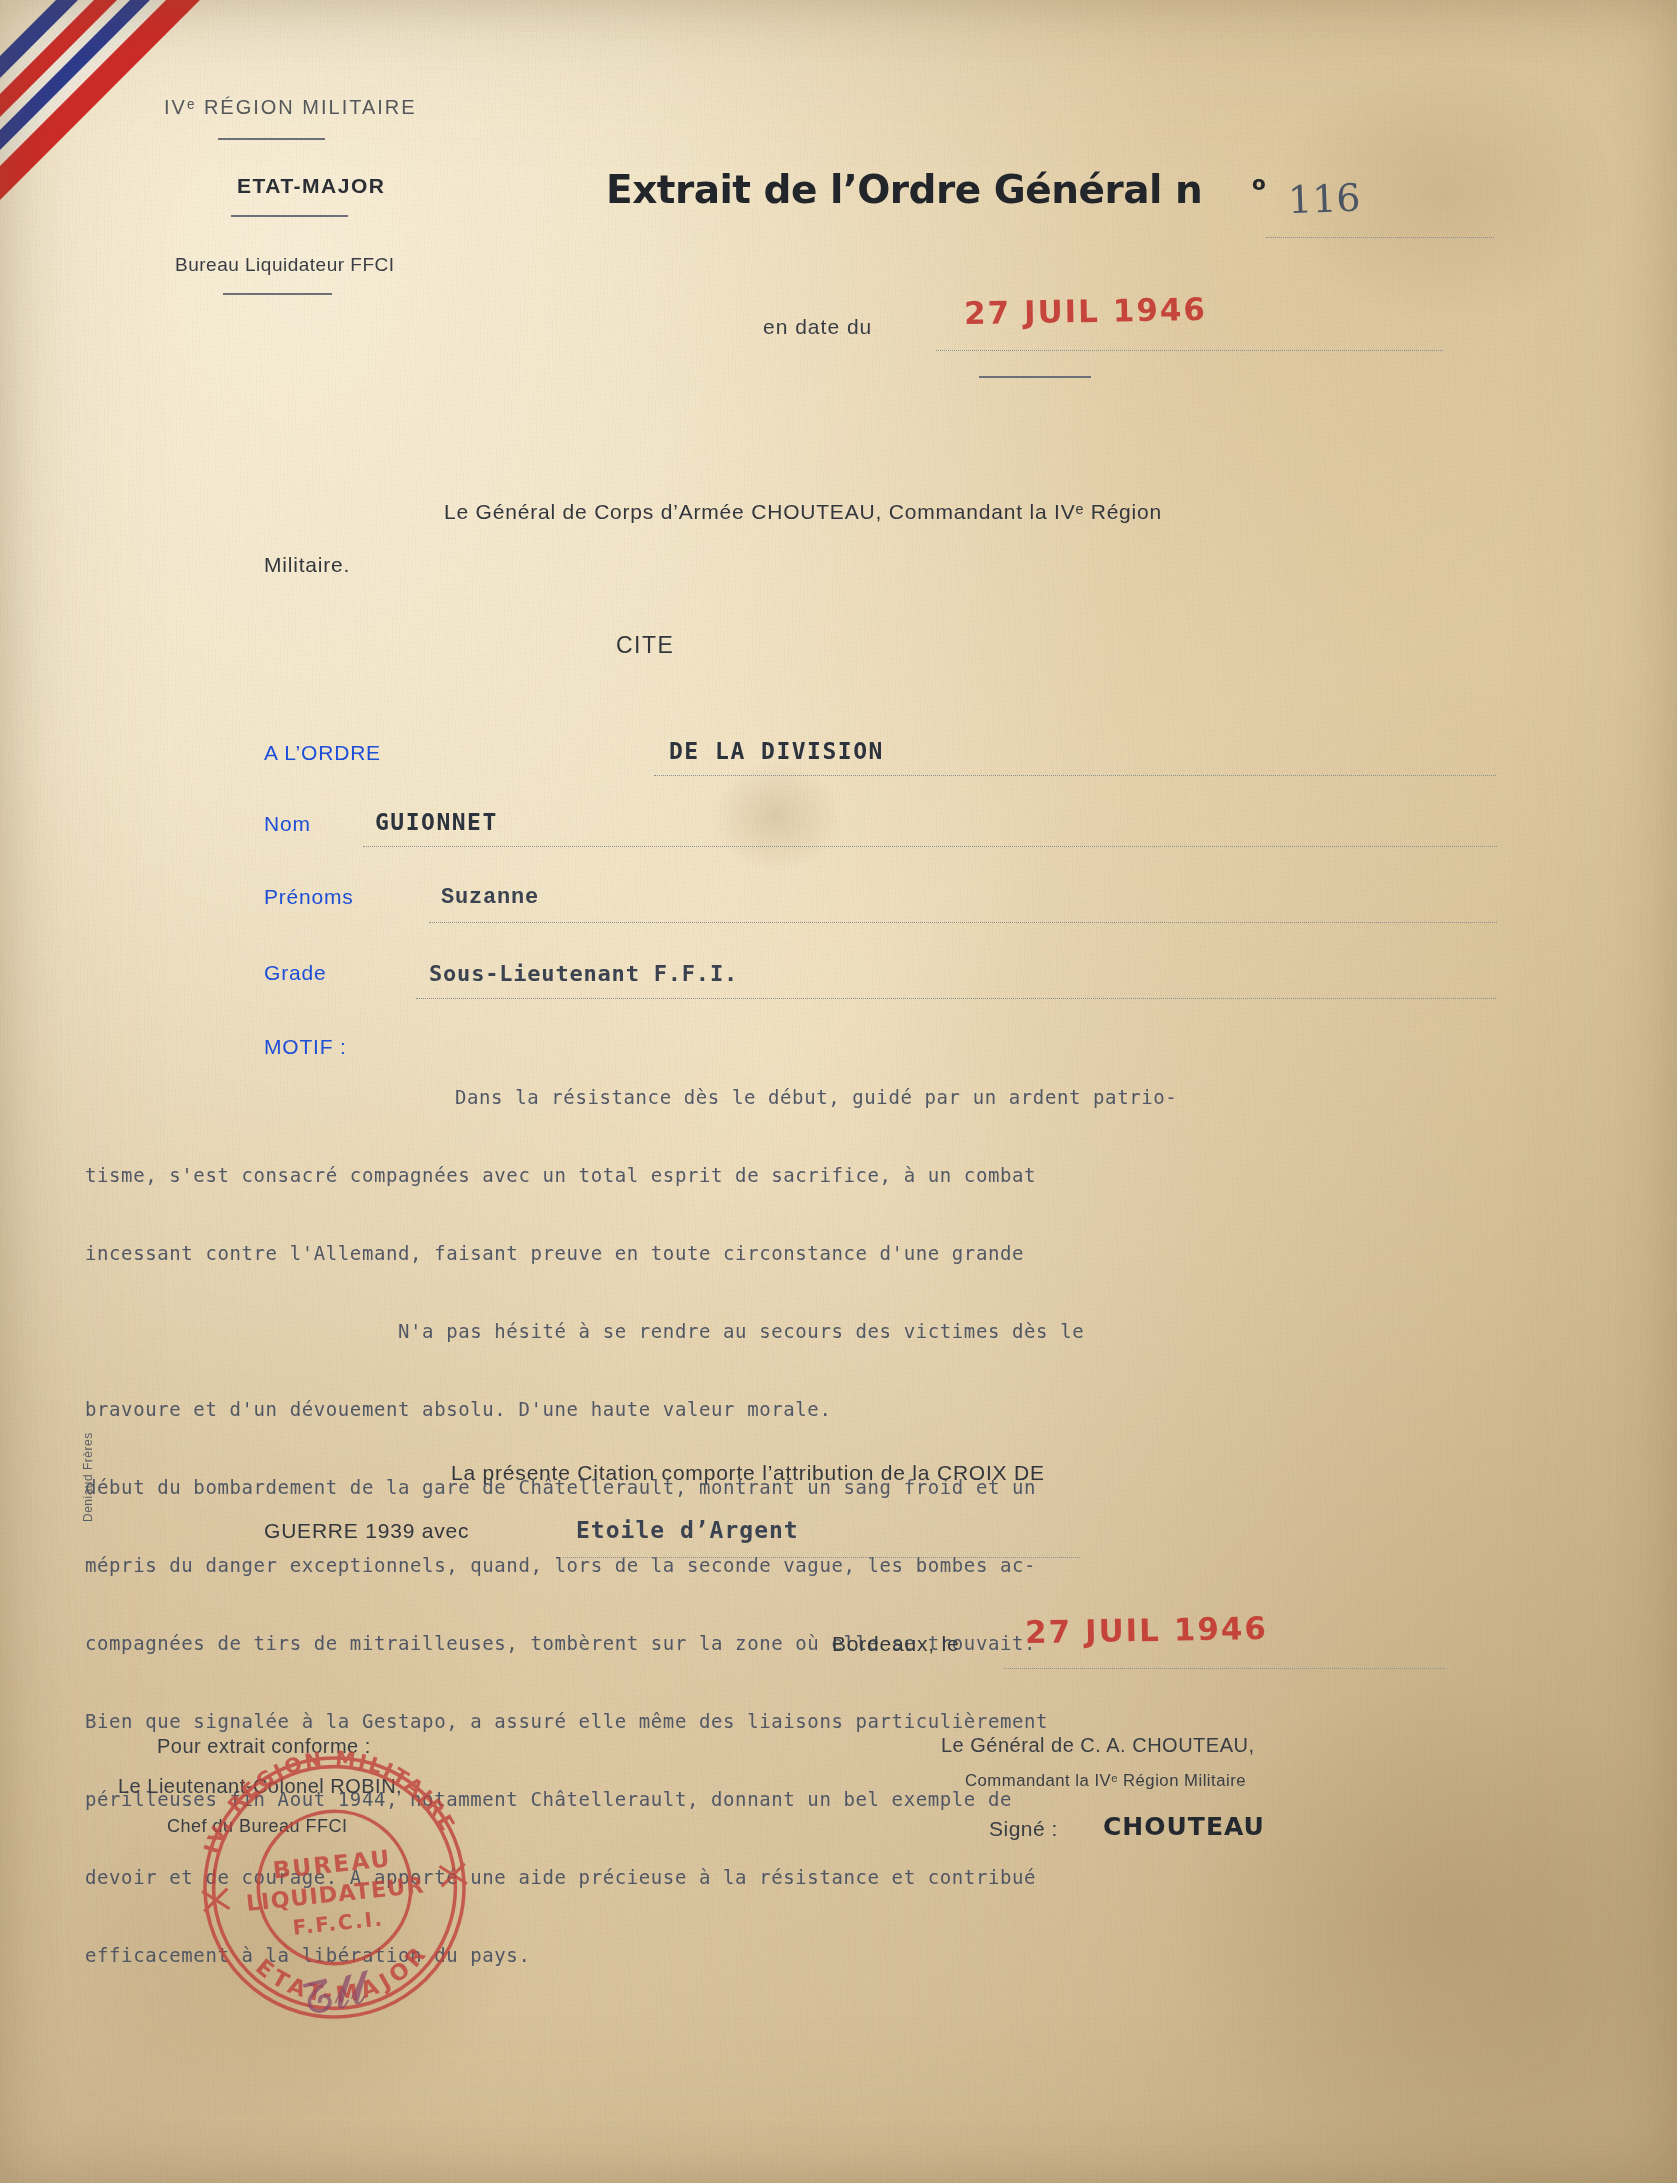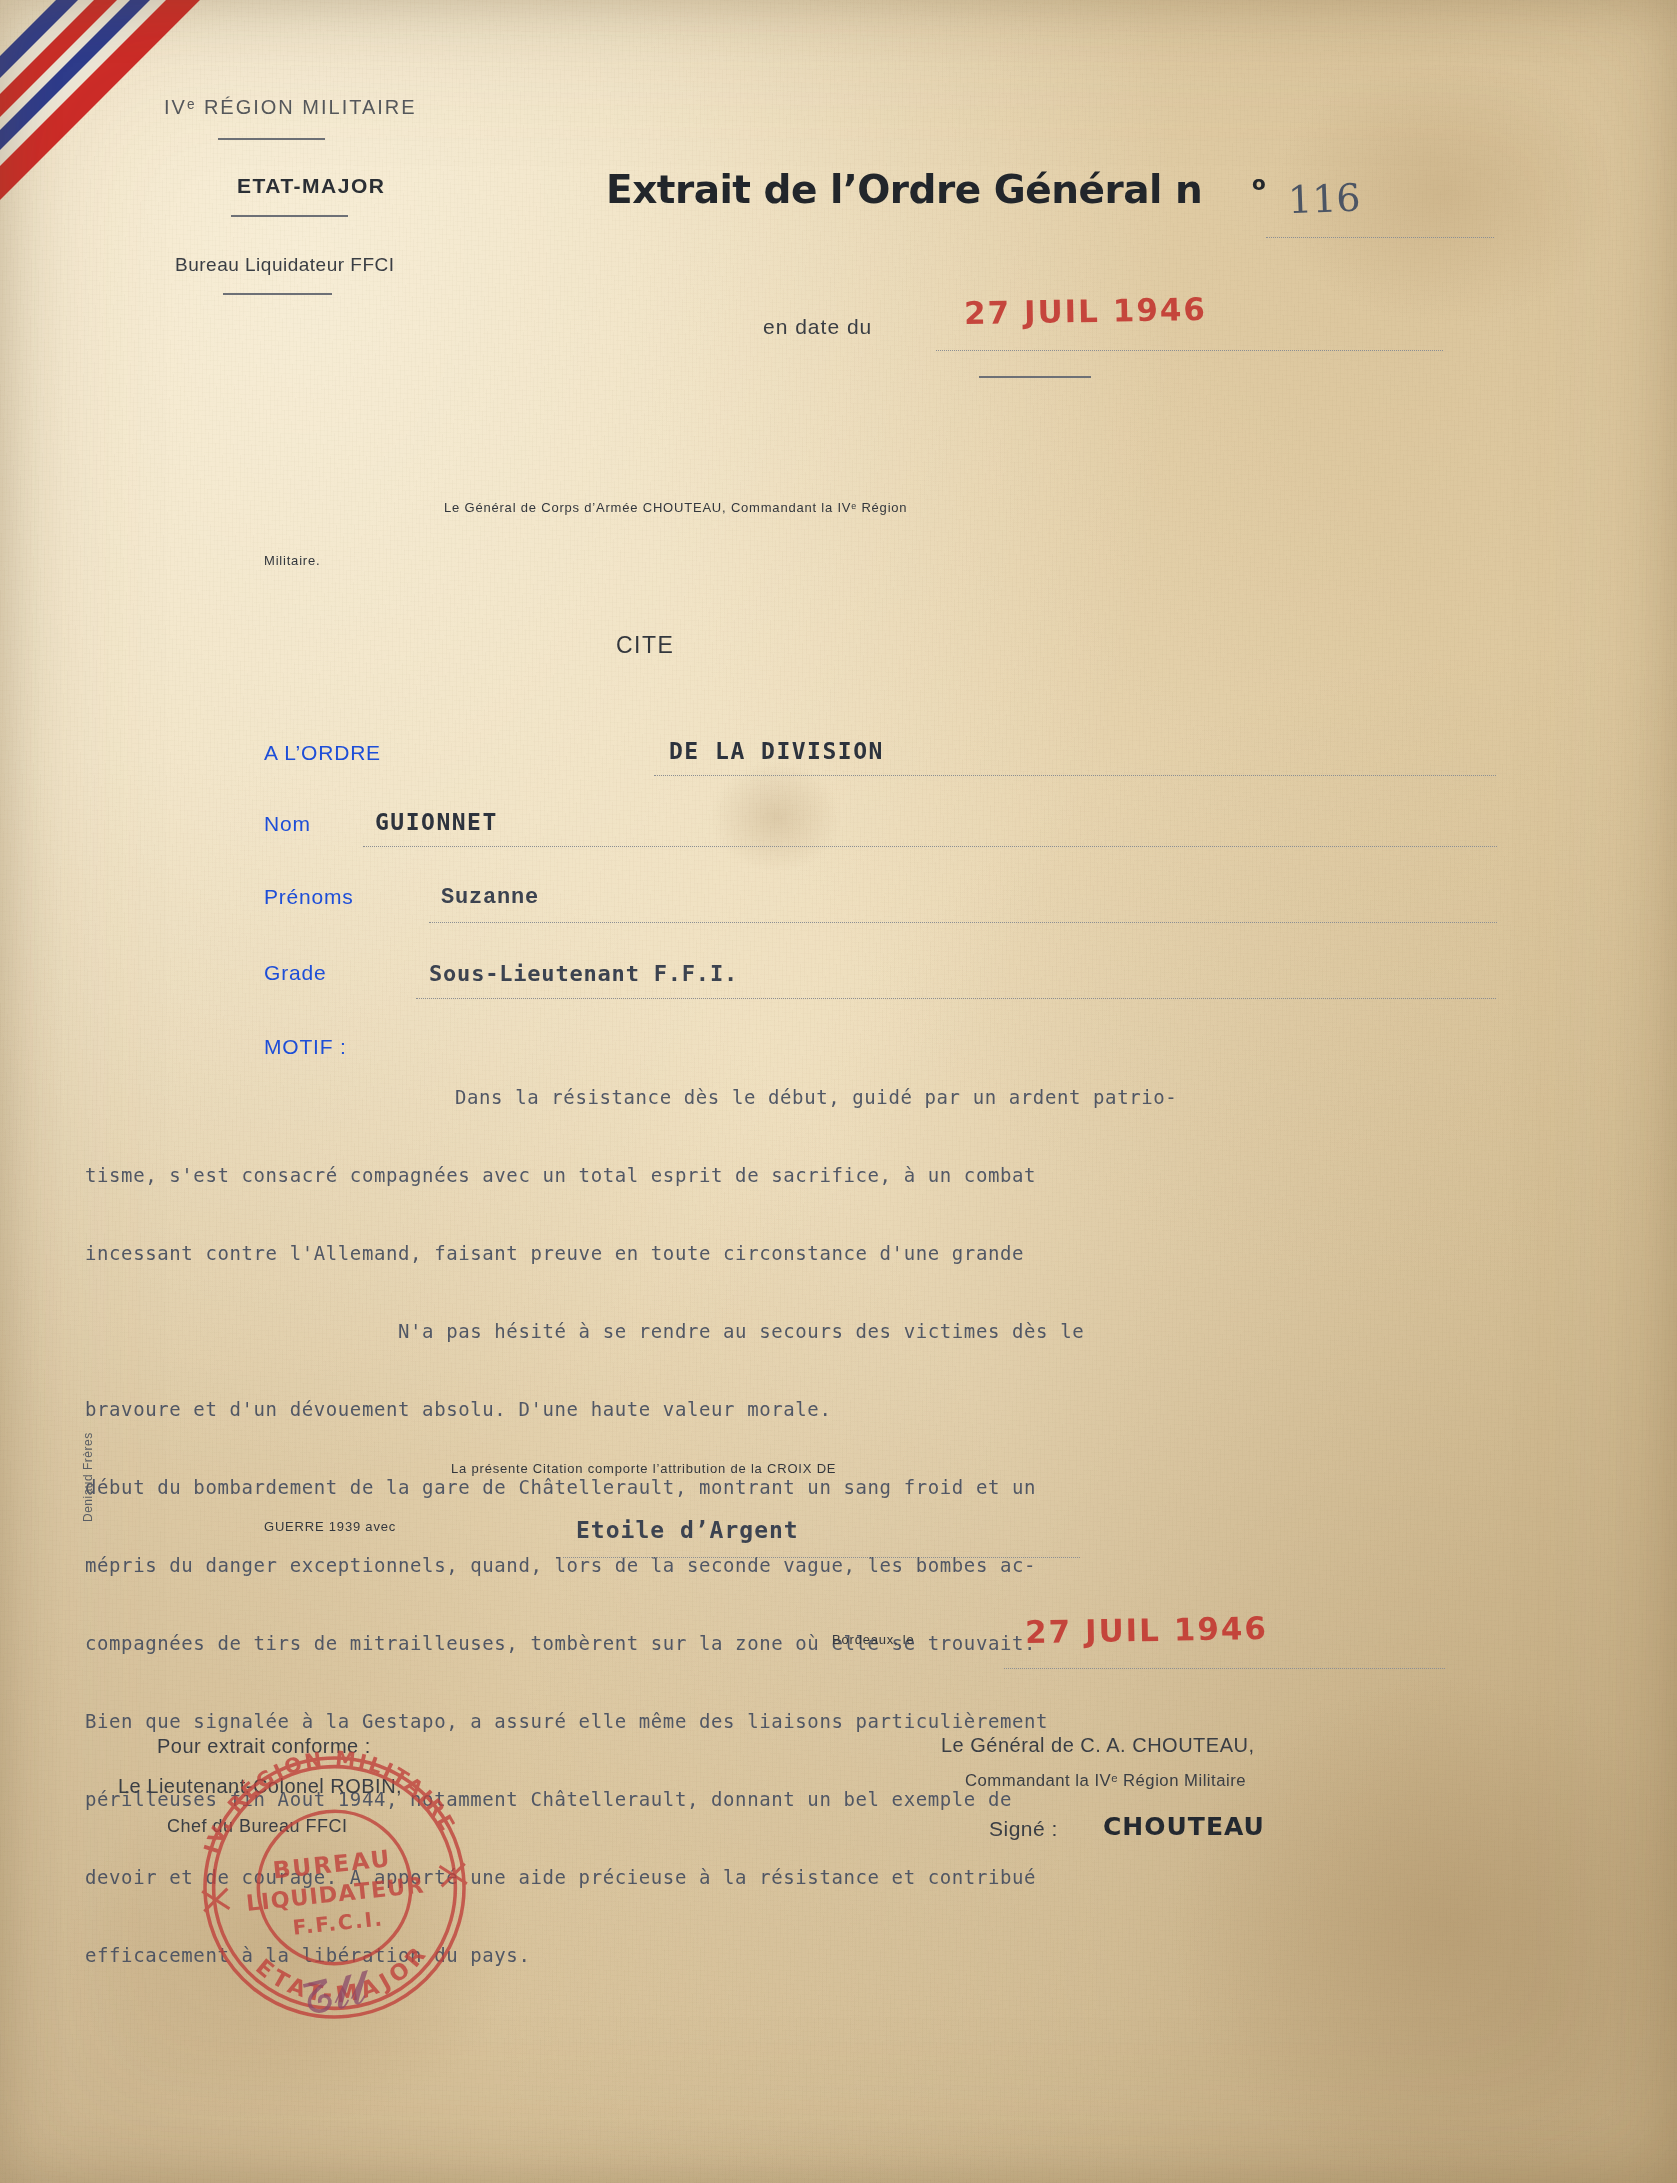--- a/index.html
+++ b/index.html
@@ -118,21 +118,21 @@
   .stamp-red {
     font-family: "DejaVu Sans", sans-serif;
     font-weight: bold;
     font-size: 31px;
     letter-spacing: 2px;
     color: #c33a33;
     transform: rotate(-1deg);
     opacity: 0.92;
   }
   .body {
-    font-size: 13px;
+    font-size: 21px;
     letter-spacing: 0.8px;
     color: #33373d;
   }
   .label {
     font-size: 21px;
     letter-spacing: 0.8px;
     color: #1d4ed8;
   }
   .typed {
     font-family: "DejaVu Sans Mono", monospace;

